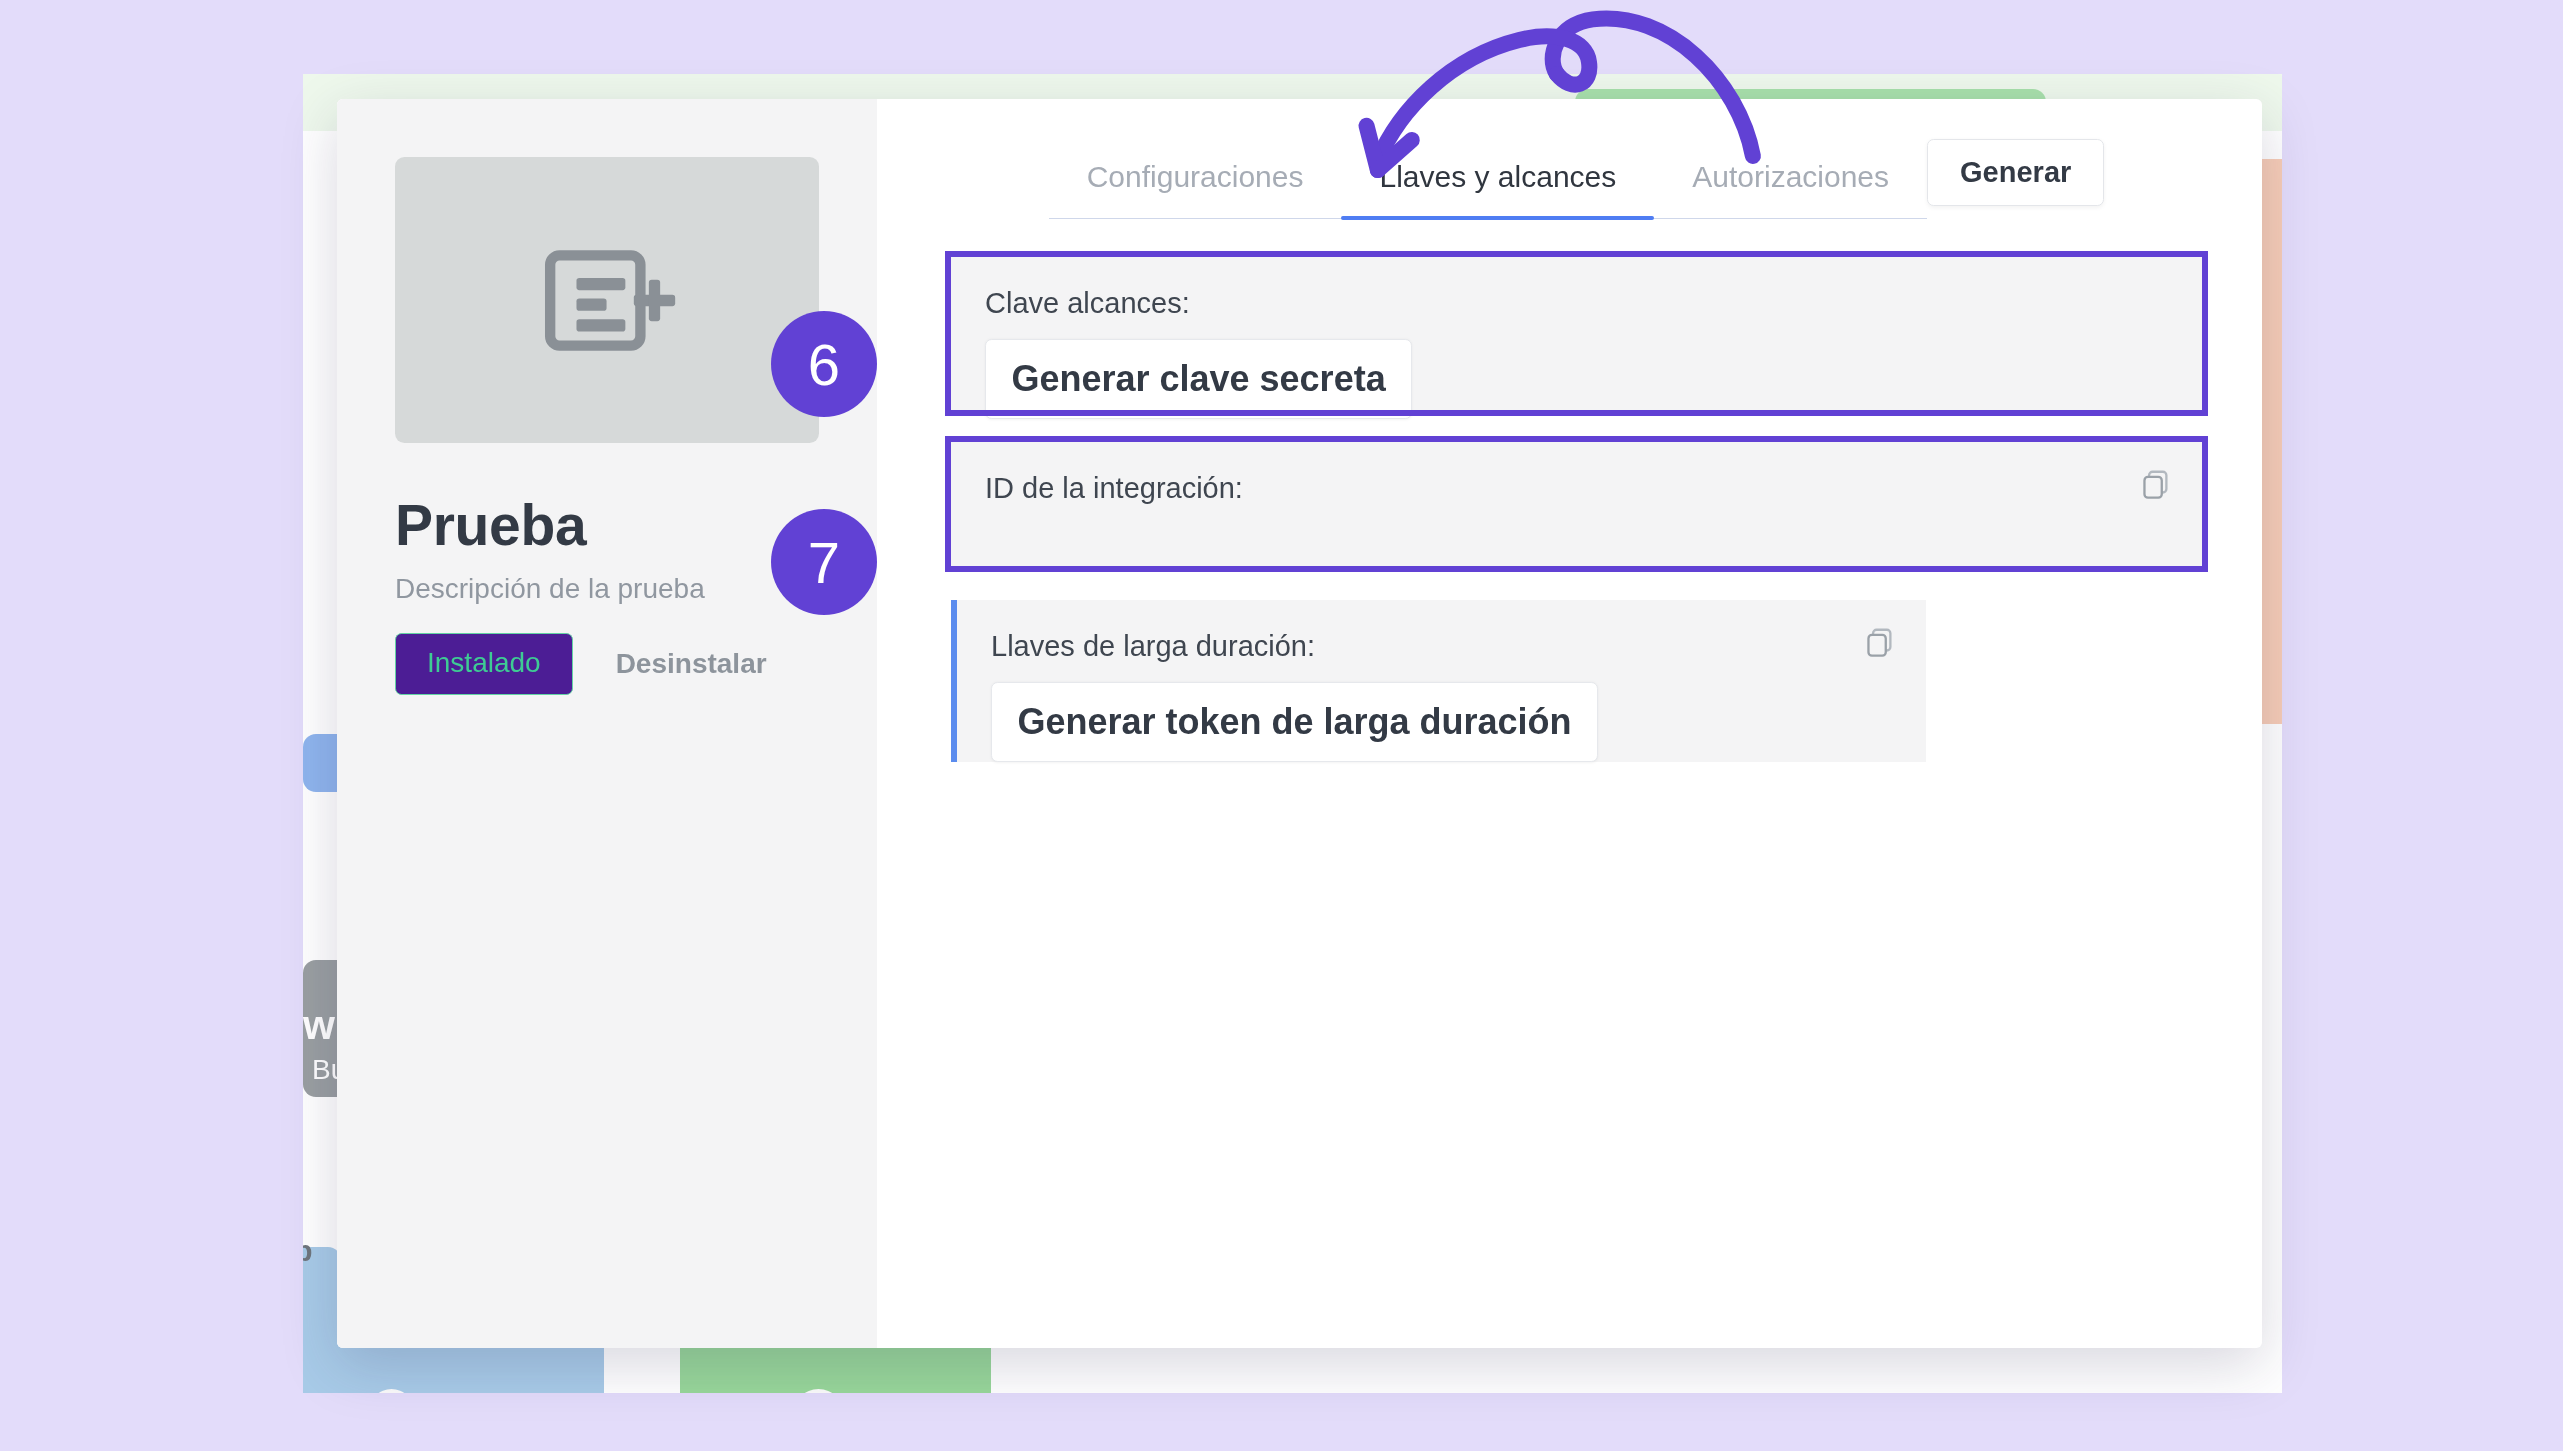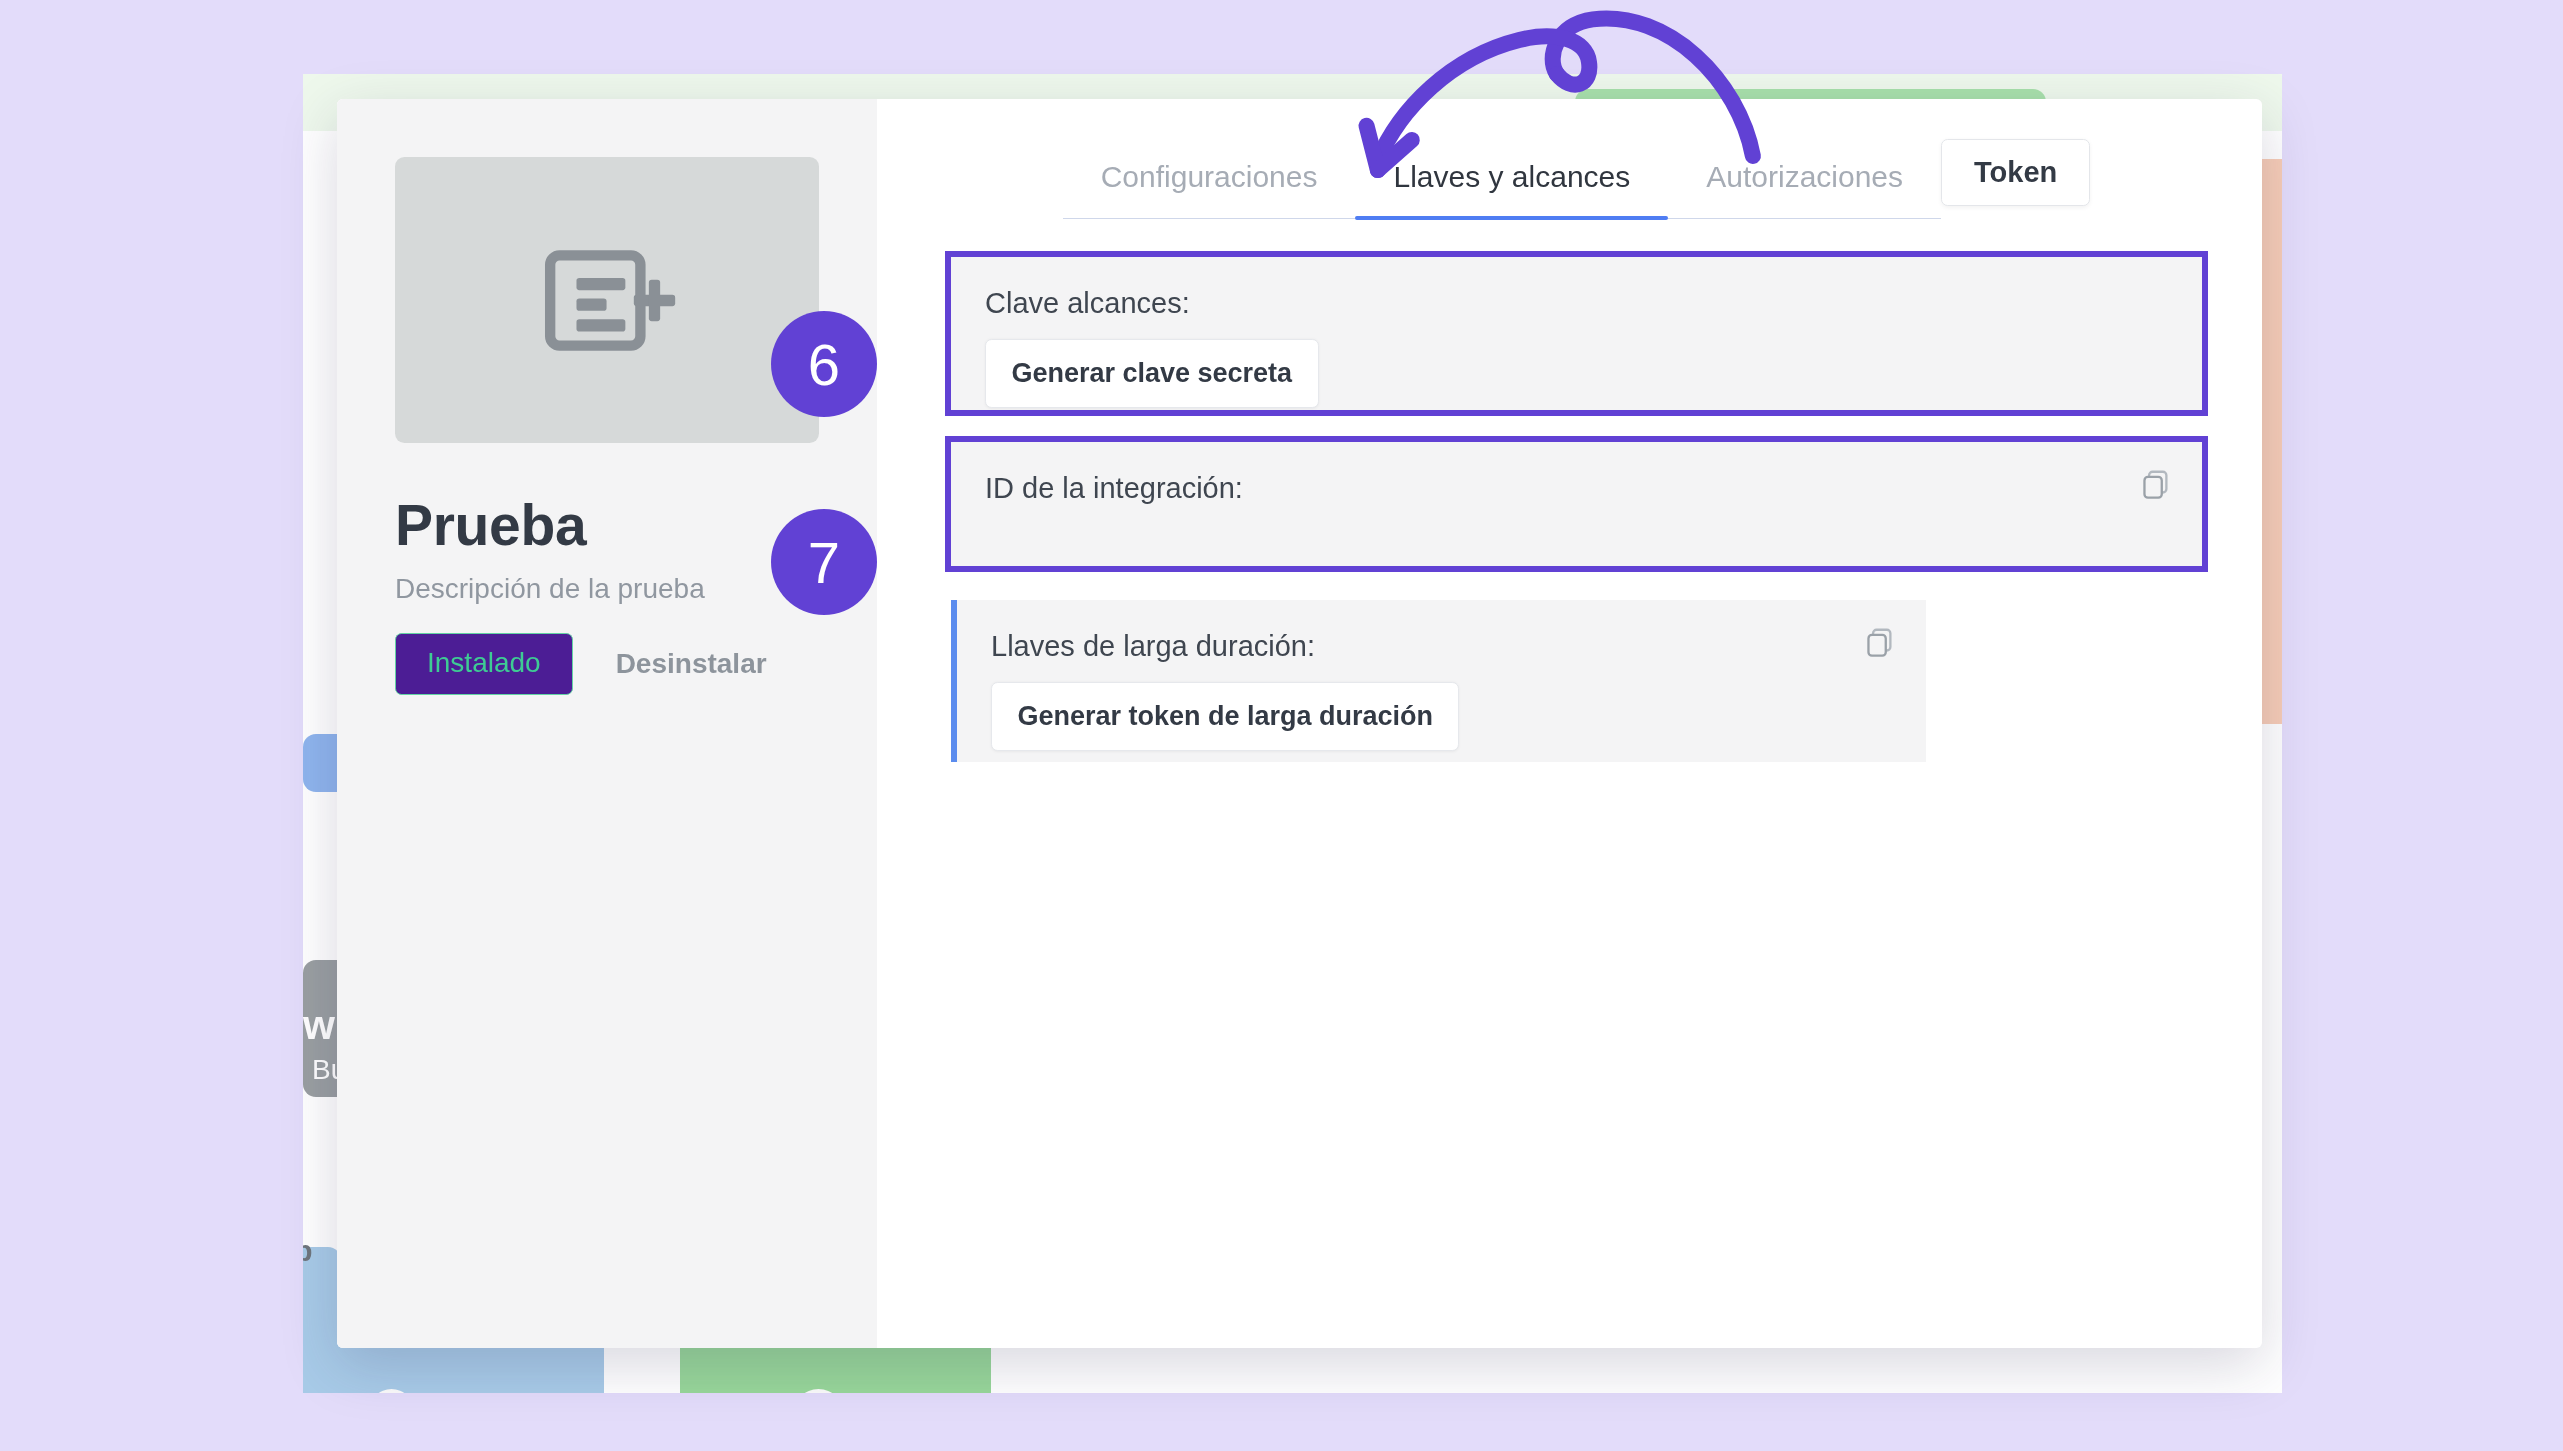--- a/index.html
+++ b/index.html
@@ -141,21 +141,21 @@
     background: #f4f4f5;
     padding: 30px 34px 32px 34px;
     position: relative;
   }
   .info-label { font-size: 29px; color: #3f4650; }
   .gen-btn {
     margin-top: 19px;
     background: #ffffff;
     border: 0.9px solid #e6e8ec;
     border-radius: 6.6px;
-    font-size: 27px; font-weight: bold; color: #333a45;
+    font-size: 36px; font-weight: bold; color: #333a45;
     padding: 18px 25.4px;
     box-shadow: 0 0.9px 2.8px rgba(0,0,0,0.05);
   }
   .info-value { margin-top: 15px; font-size: 29px; color: #3f4650; }
   .copy-icon {
     position: absolute; right: 32px; top: 28px;
     width: 28px; height: 30px;
   }
 
   .outlined {
@@ -237,21 +237,21 @@
   </div>
 
   <div id="modal-right">
 
     <div id="tabs-row">
       <div id="tabs">
         <button class="tab">Configuraciones</button>
         <button class="tab active">Llaves y alcances</button>
         <button class="tab">Autorizaciones</button>
       </div>
-      <button id="edit-btn">Token</button>
+      <button id="edit-btn">Generar</button>
     </div>
 
     <div id="blocks">
 
       <div class="info-block outlined" id="block-secret">
         <div class="info-label">Clave alcances:</div>
         <button class="gen-btn">Generar clave secreta</button>
       </div>
 
       <div class="info-block outlined" id="block-id">

